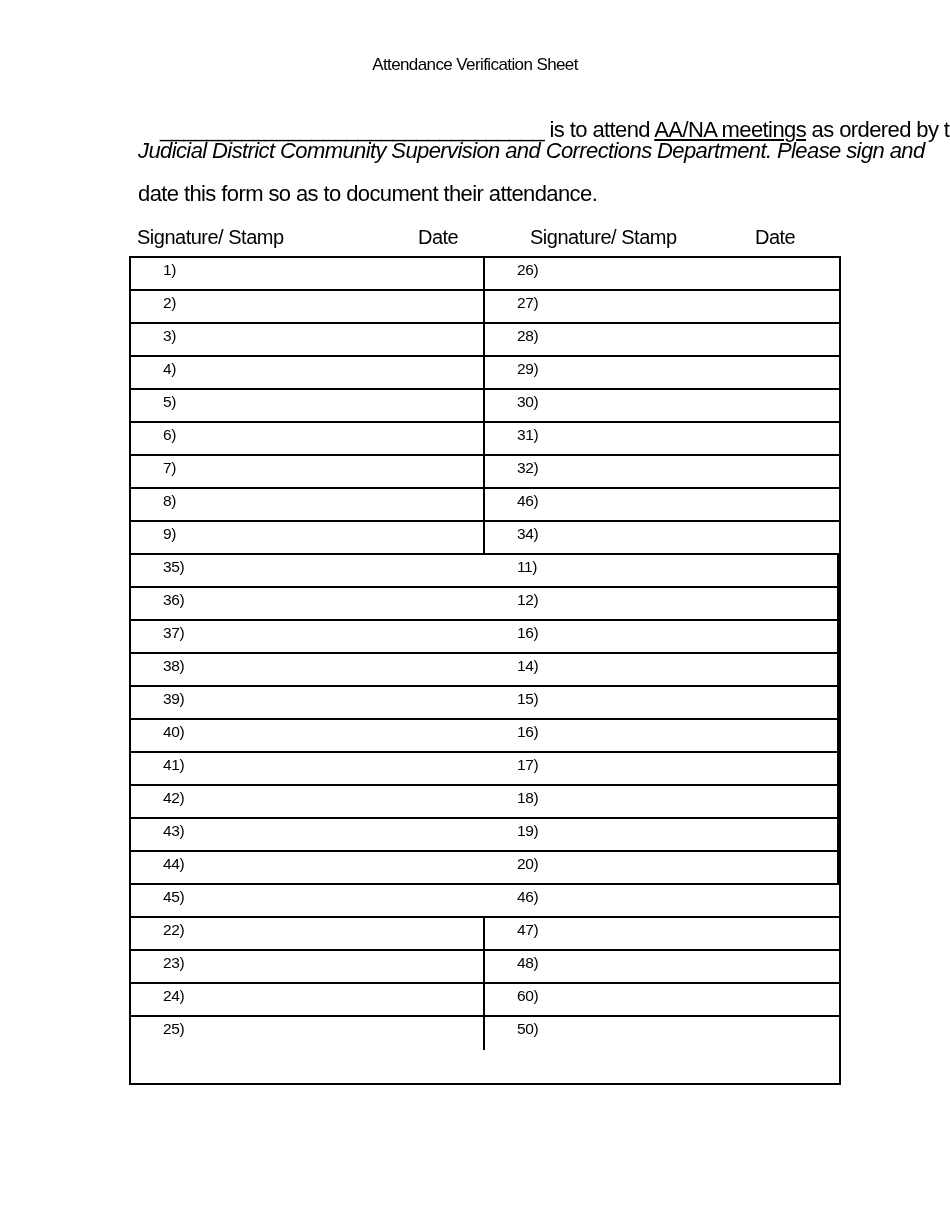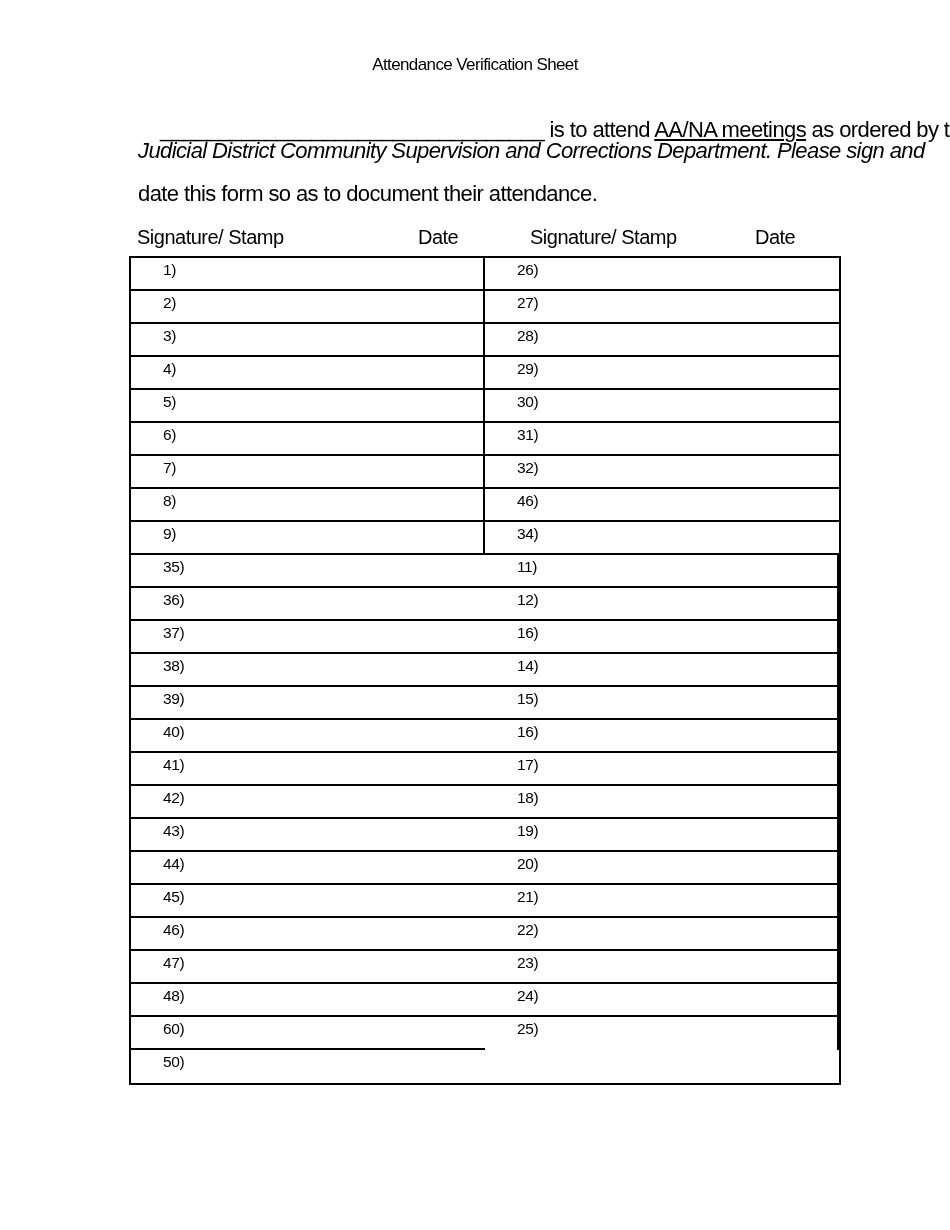--- a/index.html
+++ b/index.html
@@ -136,21 +136,20 @@
       <div class="cell left"><span>16)</span></div>
       <div class="cell right"><span>41)</span></div>
       <div class="cell left"><span>17)</span></div>
       <div class="cell right"><span>42)</span></div>
       <div class="cell left"><span>18)</span></div>
       <div class="cell right"><span>43)</span></div>
       <div class="cell left"><span>19)</span></div>
       <div class="cell right"><span>44)</span></div>
       <div class="cell left"><span>20)</span></div>
       <div class="cell right"><span>45)</span></div>
-      <div class="cell left"><span>21)</span></div>
       <div class="cell right"><span>46)</span></div>
       <div class="cell left"><span>22)</span></div>
       <div class="cell right"><span>47)</span></div>
       <div class="cell left"><span>23)</span></div>
       <div class="cell right"><span>48)</span></div>
       <div class="cell left"><span>24)</span></div>
       <div class="cell right"><span>60)</span></div>
       <div class="cell left"><span>25)</span></div>
       <div class="cell right"><span>50)</span></div>
     </div>

